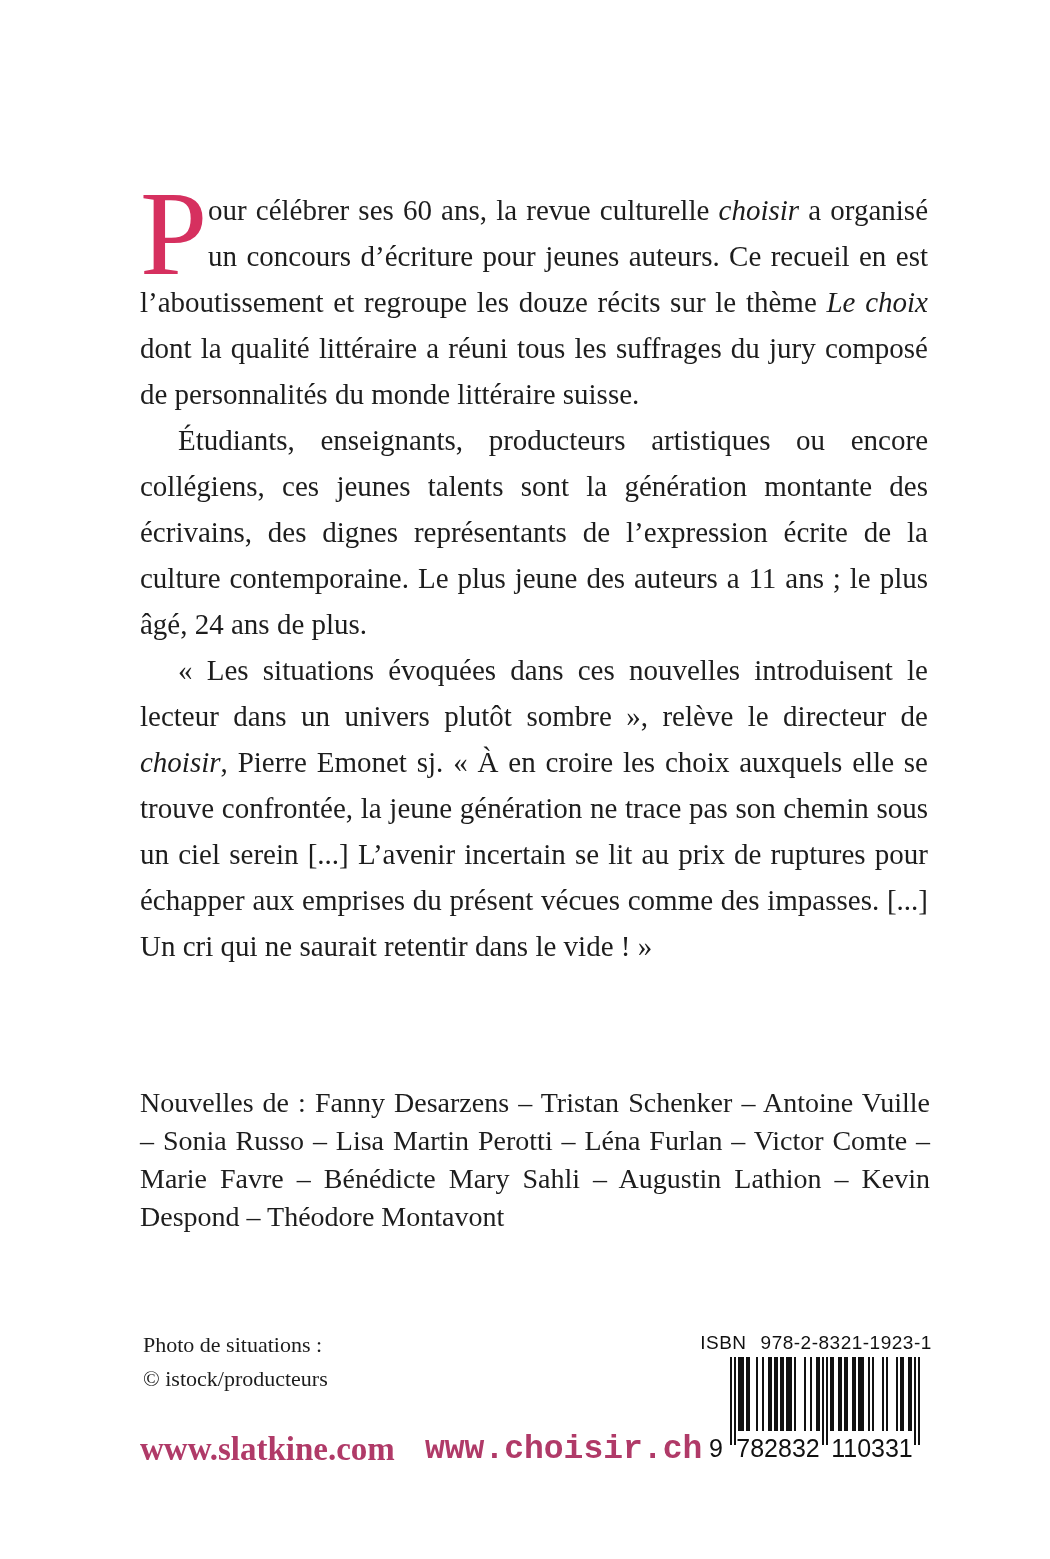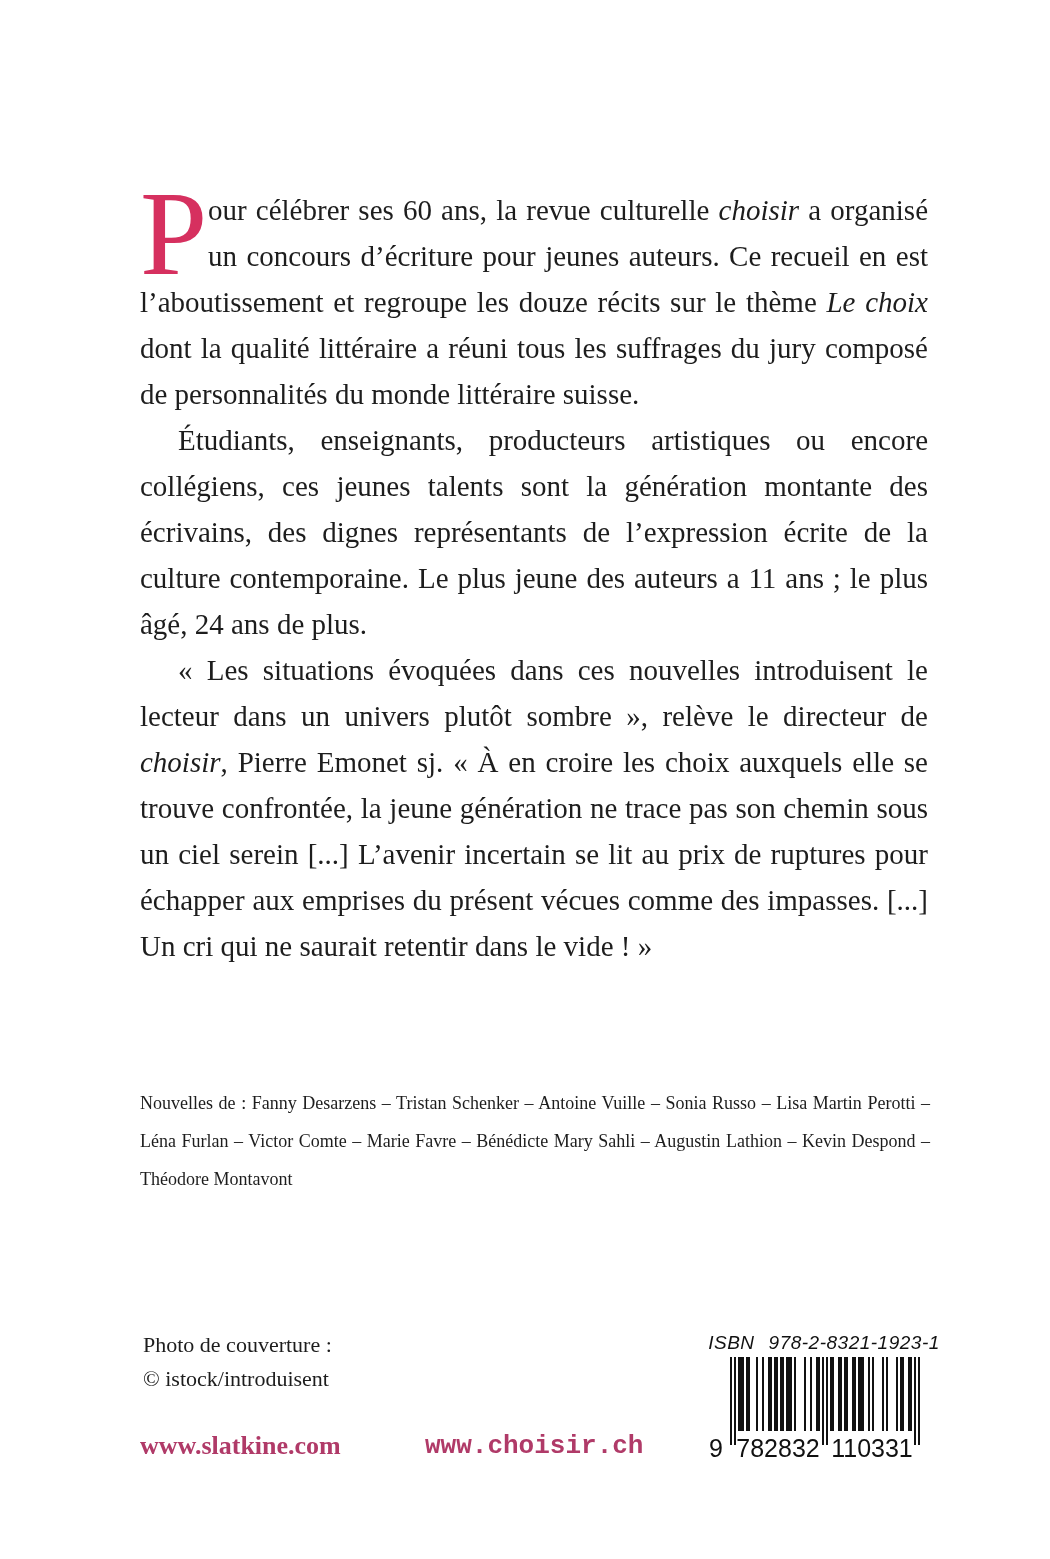--- a/index.html
+++ b/index.html
@@ -34,59 +34,58 @@
     font-size: 121px;
     line-height: 92px;
     color: var(--pink, #d6305f);
     margin-right: 12px;
   }
   .contributors {
     position: absolute;
     left: 140px;
     top: 1084px;
     width: 790px;
-    font-size: 18px;
+    font-size: 28px;
     line-height: 38px;
     text-align: justify;
   }
   .photo-credit {
     position: absolute;
     left: 143px;
     top: 1328px;
     font-size: 22px;
     line-height: 34px;
   }
   .url {
     position: absolute;
     top: 1431px;
-    font-size: 26px;
+    font-size: 33px;
     font-weight: bold;
     color: var(--link, #b03a68);
   }
   .url-slatkine { left: 140px; }
   .url-choisir  { left: 425px; font-family: Liberation Mono, monospace; }
   .barcode-block {
     position: absolute;
     left: 702px;
     top: 1332px;
     width: 226px;
   }
   .isbn-line {
-    margin-left: 40px;
+    margin-left: 32px;
     width: 164px;
     display: flex;
     gap: 14px;
     justify-content: center;
     font-family: "Liberation Sans", sans-serif;
     font-size: 19px;
     letter-spacing: 0.5px;
     color: #111111;
     margin-bottom: 3px;
     white-space: nowrap;
-    font-style: italic;
   }
   .barcode-block svg rect { fill: #111111; }
   .barcode-block svg text {
     font-family: "Liberation Sans", sans-serif;
     font-size: 25px;
     fill: #111111;
   }
 </style>
 </head>
 <body>
@@ -100,22 +99,22 @@
     <p class="body indent">Étudiants, enseignants, producteurs artistiques ou encore collégiens, ces jeunes talents sont la génération montante des écrivains, des dignes représentants de l’expression écrite de la culture contemporaine. Le plus jeune des auteurs a 11 ans ; le plus âgé, 24 ans de plus.</p>
     <p class="body indent quote"><span>« Les situations évoquées dans ces nouvelles introduisent le lecteur dans un univers plutôt sombre », relève le directeur de </span><em>choisir</em><span>, Pierre Emonet sj. « À en croire les choix auxquels elle se trouve confrontée, la jeune génération ne trace pas son chemin sous un ciel serein [...] L’avenir incertain se lit au prix de ruptures pour échapper aux emprises du présent vécues comme des impasses. [...] Un cri qui ne saurait retentir dans le vide ! »</span></p>
   </main>
 
   <section class="contributors">
     <span>Nouvelles de :</span>
     <span> Fanny Desarzens – Tristan Schenker – Antoine Vuille – Sonia Russo – Lisa Martin Perotti – Léna Furlan – Victor Comte – Marie Favre – Bénédicte Mary Sahli – Augustin Lathion – Kevin Despond – Théodore Montavont</span>
   </section>
 
   <section class="photo-credit">
-    <div>Photo de couverture :</div>
-    <div>© istock/introduisent</div>
+    <div>Photo de situations :</div>
+    <div>© istock/producteurs</div>
   </section>
 
   <div class="url url-slatkine">www.slatkine.com</div>
   <div class="url url-choisir">www.choisir.ch</div>
 
   <section class="barcode-block">
     <div class="isbn-line">
       <span>ISBN</span>
       <span>978-2-8321-1923-1</span>
     </div>

